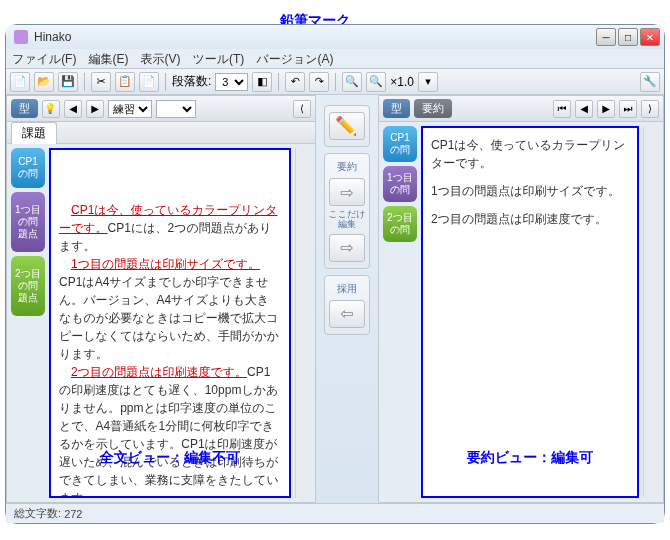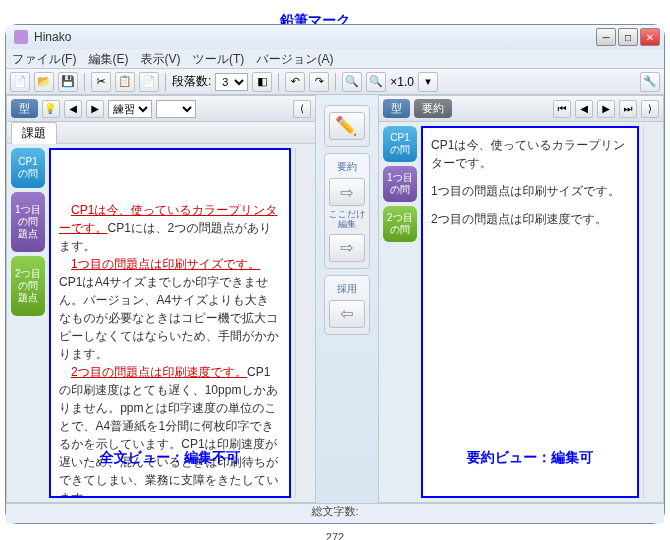--- a/index.html
+++ b/index.html
@@ -35,21 +35,21 @@
 .nav-cp1 { height:40px; background:linear-gradient(#58b8e8,#2088c8); }
 .nav-p1 { height:60px; background:linear-gradient(#9878c8,#7050a0); }
 .nav-p2 { height:60px; background:linear-gradient(#90d050,#60a020); }
 .textarea { flex:1; background:#fff; border:2px solid #0000ff; padding:8px; font-size:12px; line-height:1.5; color:#333; overflow:hidden; position:relative; }
 .textarea .u { color:#d00000; text-decoration: underline; }
 .view-label { position:absolute; bottom:28px; left:0; right:0; text-align:center; color:#0000ff; font-weight:bold; font-size:14px; }
 .midgrp { width:46px; background:linear-gradient(#f4f6fa,#e4eaf0); border:1px solid #c0c8d0; border-radius:4px; display:flex; flex-direction:column; align-items:center; padding:4px 0; }
 .midlbl { font-size:10px; color:#5070a0; padding:2px 0; }
 .midbtn { width:36px; height:28px; background:linear-gradient(#fdfdfd,#e0e4ea); border:1px solid #b8c0c8; border-radius:3px; margin:2px 0; display:flex; align-items:center; justify-content:center; font-size:16px; color:#808890; }
 .midbtn.pencil { font-size:18px; }
-.statusbar { height:20px; background:#e8eef6; border-top:1px solid #c0c8d0; display:flex; align-items:center; padding:0 8px; font-size:11px; color:#444;flex-direction:column; }
+.statusbar { height:20px; background:#e8eef6; border-top:1px solid #c0c8d0; display:flex; align-items:center; padding:0 8px; font-size:11px; color:#444; }
 .scroll-hint { width:16px; background:#e8ecf0; border-left:1px solid #d0d4d8; }
 .right-body p { margin-bottom: 10px; }
 </style>
 </head>
 <body>
 
 <div class="canvas">
   <div class="callout-label">鉛筆マーク</div>
   <div class="callout-line"></div>
 

